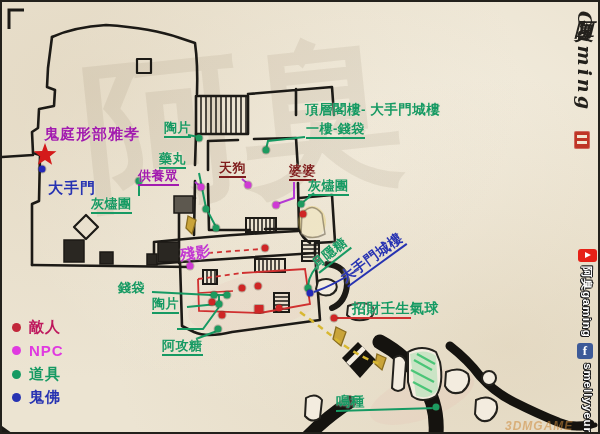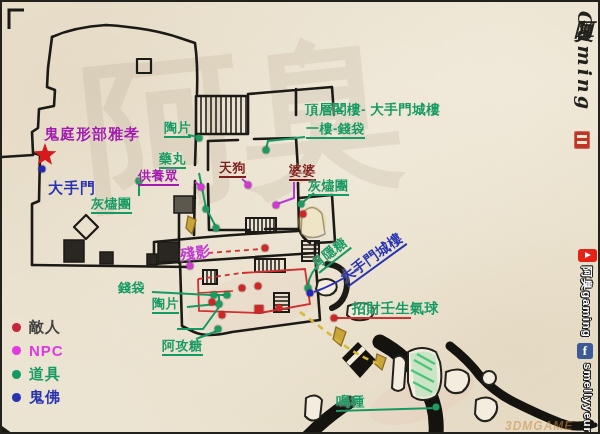--- a/index.html
+++ b/index.html
@@ -238,21 +238,21 @@
   <div class="lbl green" style="left:116px;top:279px">錢袋</div>
   <div class="lbl green u" style="left:150px;top:295px">陶片</div>
   <div class="lbl green u" style="left:160px;top:337px">阿攻糖</div>
   <div class="lbl green u rot" style="left:308px;top:244px;transform:rotate(-38deg)">月隱糖</div>
   <div class="lbl blue u rot" style="left:334px;top:248px;font-size:14px;transform:rotate(-36deg)">大手門城樓</div>
   <div class="lbl green" style="left:350px;top:299px;font-size:14px">招財壬生氣球</div>
   <div class="lbl green" style="left:334px;top:392px;font-size:14px">鳴種</div>
 
   <div class="legend-row" style="left:10px;top:316px">
     <span class="legend-dot" style="background:#c2273a"></span>
-    <span class="legend-txt" style="color:#404040">敵人</span>
+    <span class="legend-txt" style="color:#be185d">敵人</span>
   </div>
   <div class="legend-row" style="left:10px;top:340px">
     <span class="legend-dot" style="background:#e03ae0"></span>
     <span class="legend-txt" style="color:#e03ae0">NPC</span>
   </div>
   <div class="legend-row" style="left:10px;top:363px">
     <span class="legend-dot" style="background:#169a63"></span>
     <span class="legend-txt" style="color:#169a63">道具</span>
   </div>
   <div class="legend-row" style="left:10px;top:386px">

